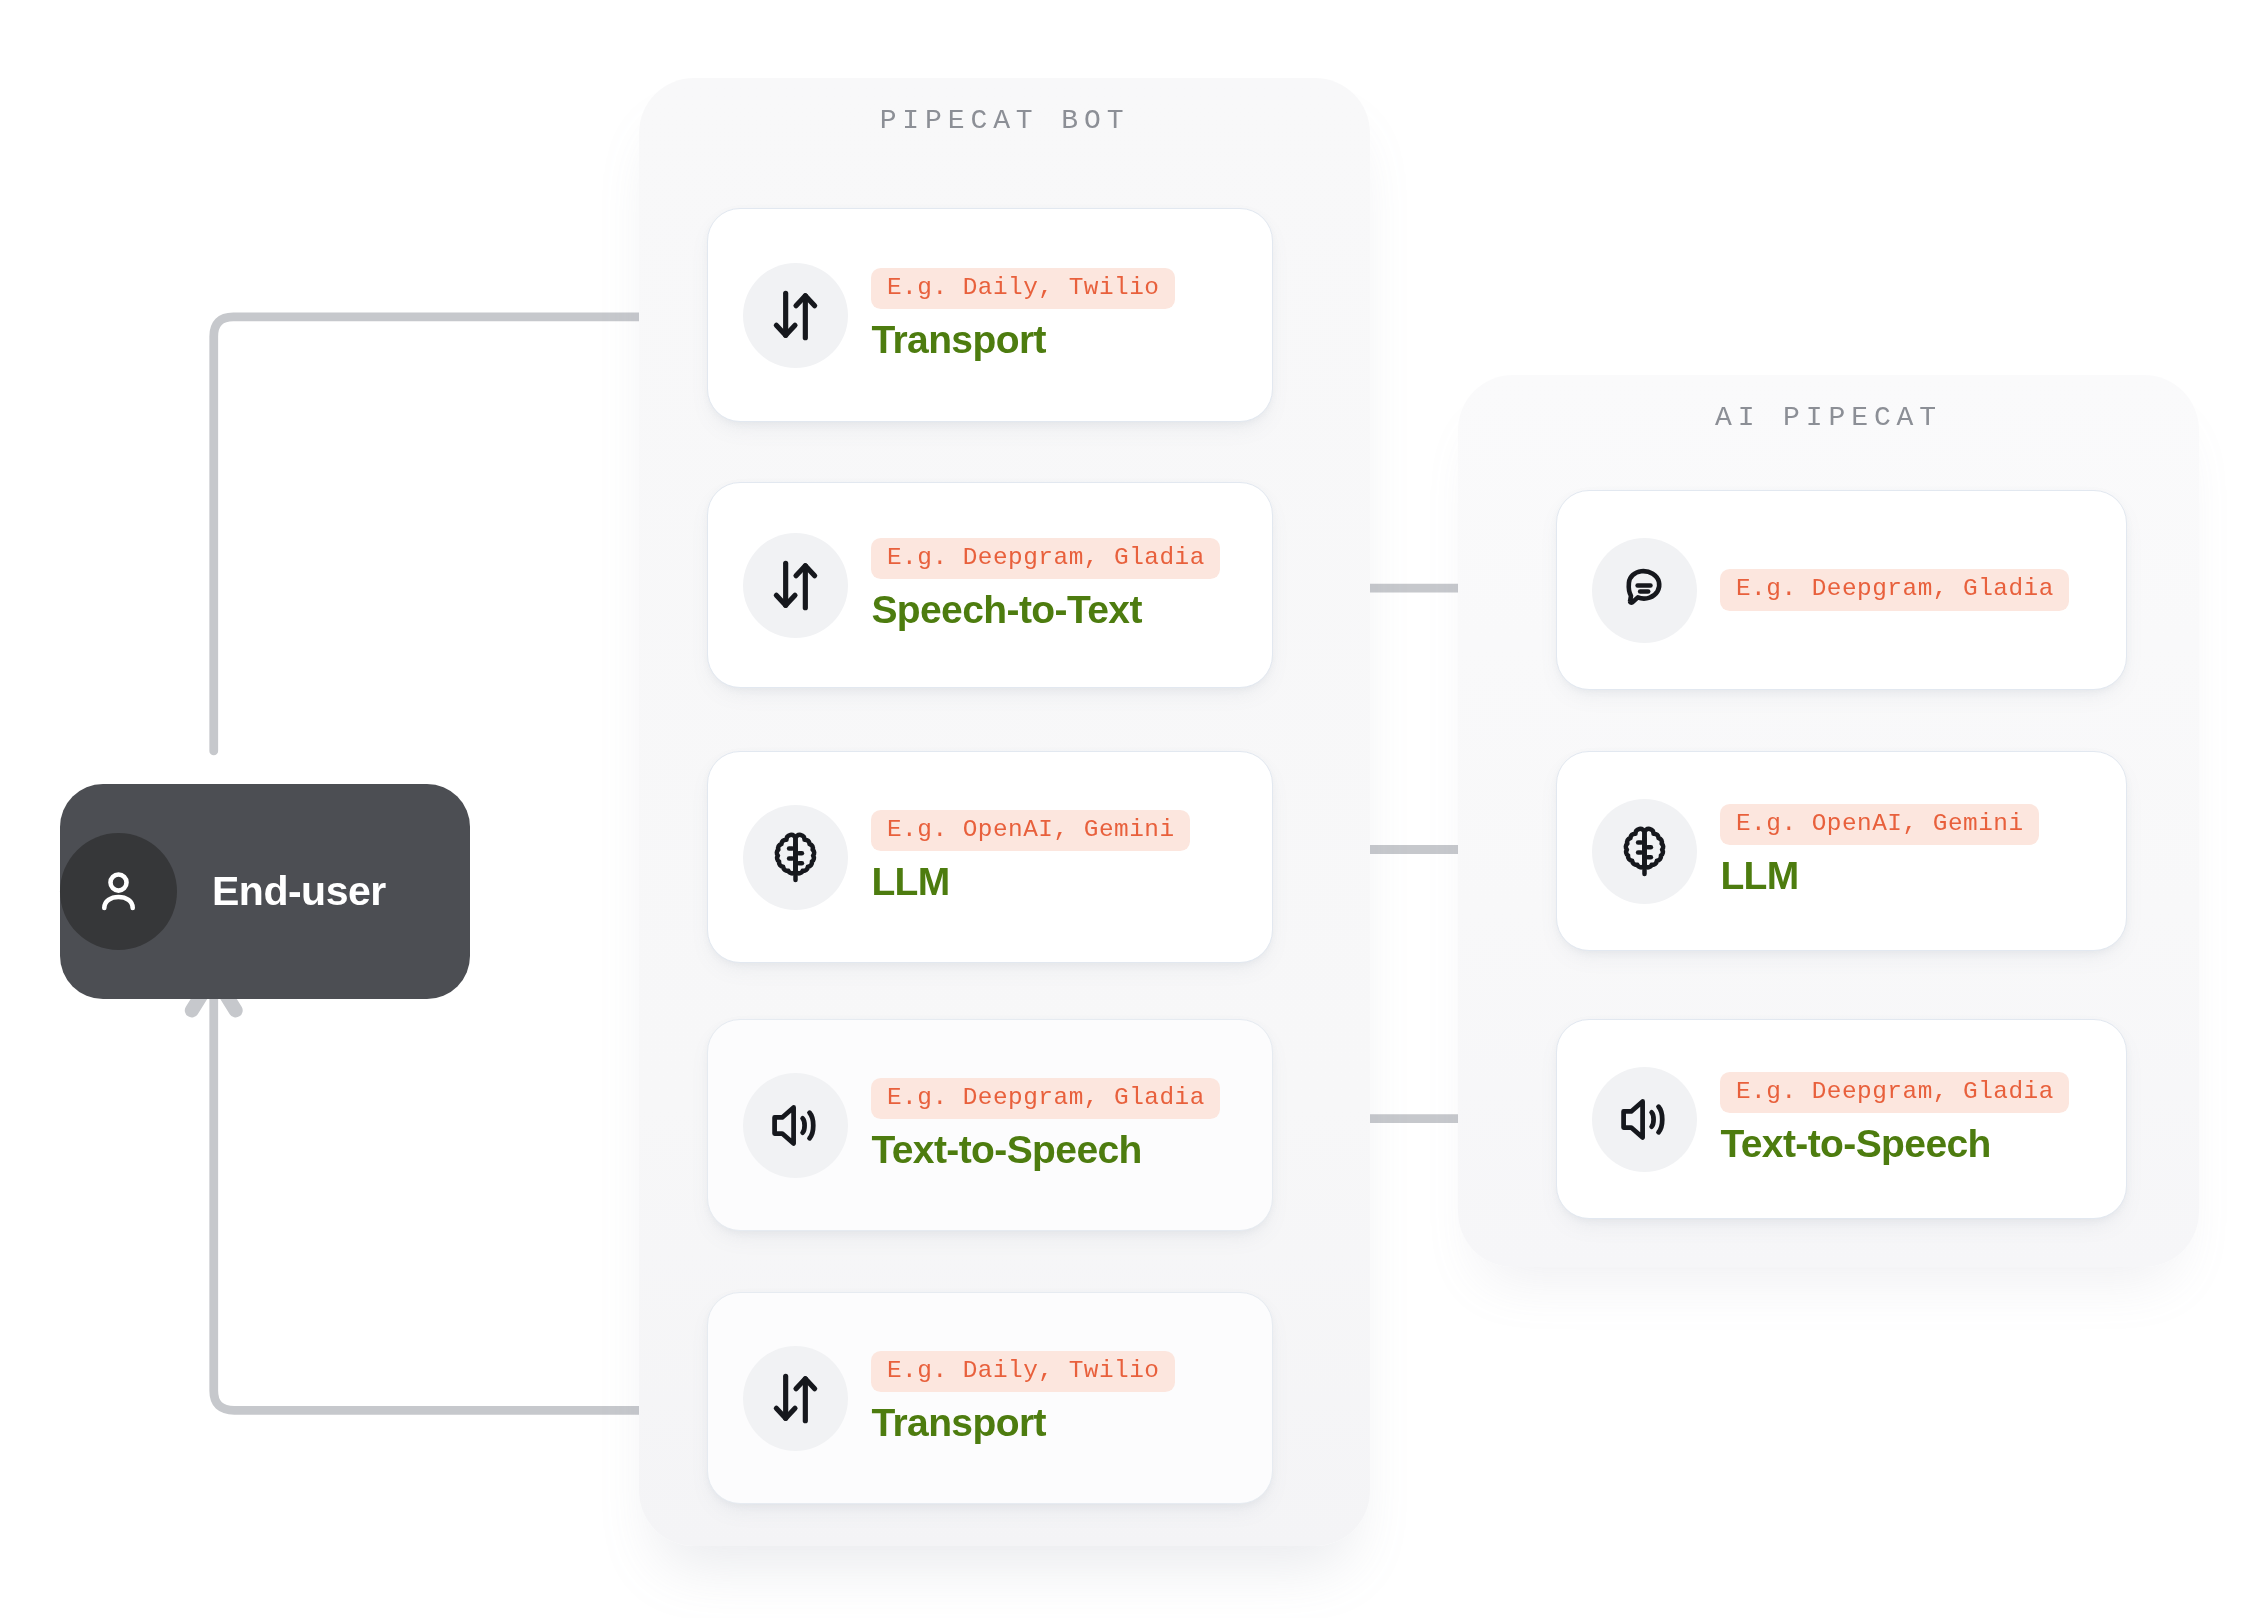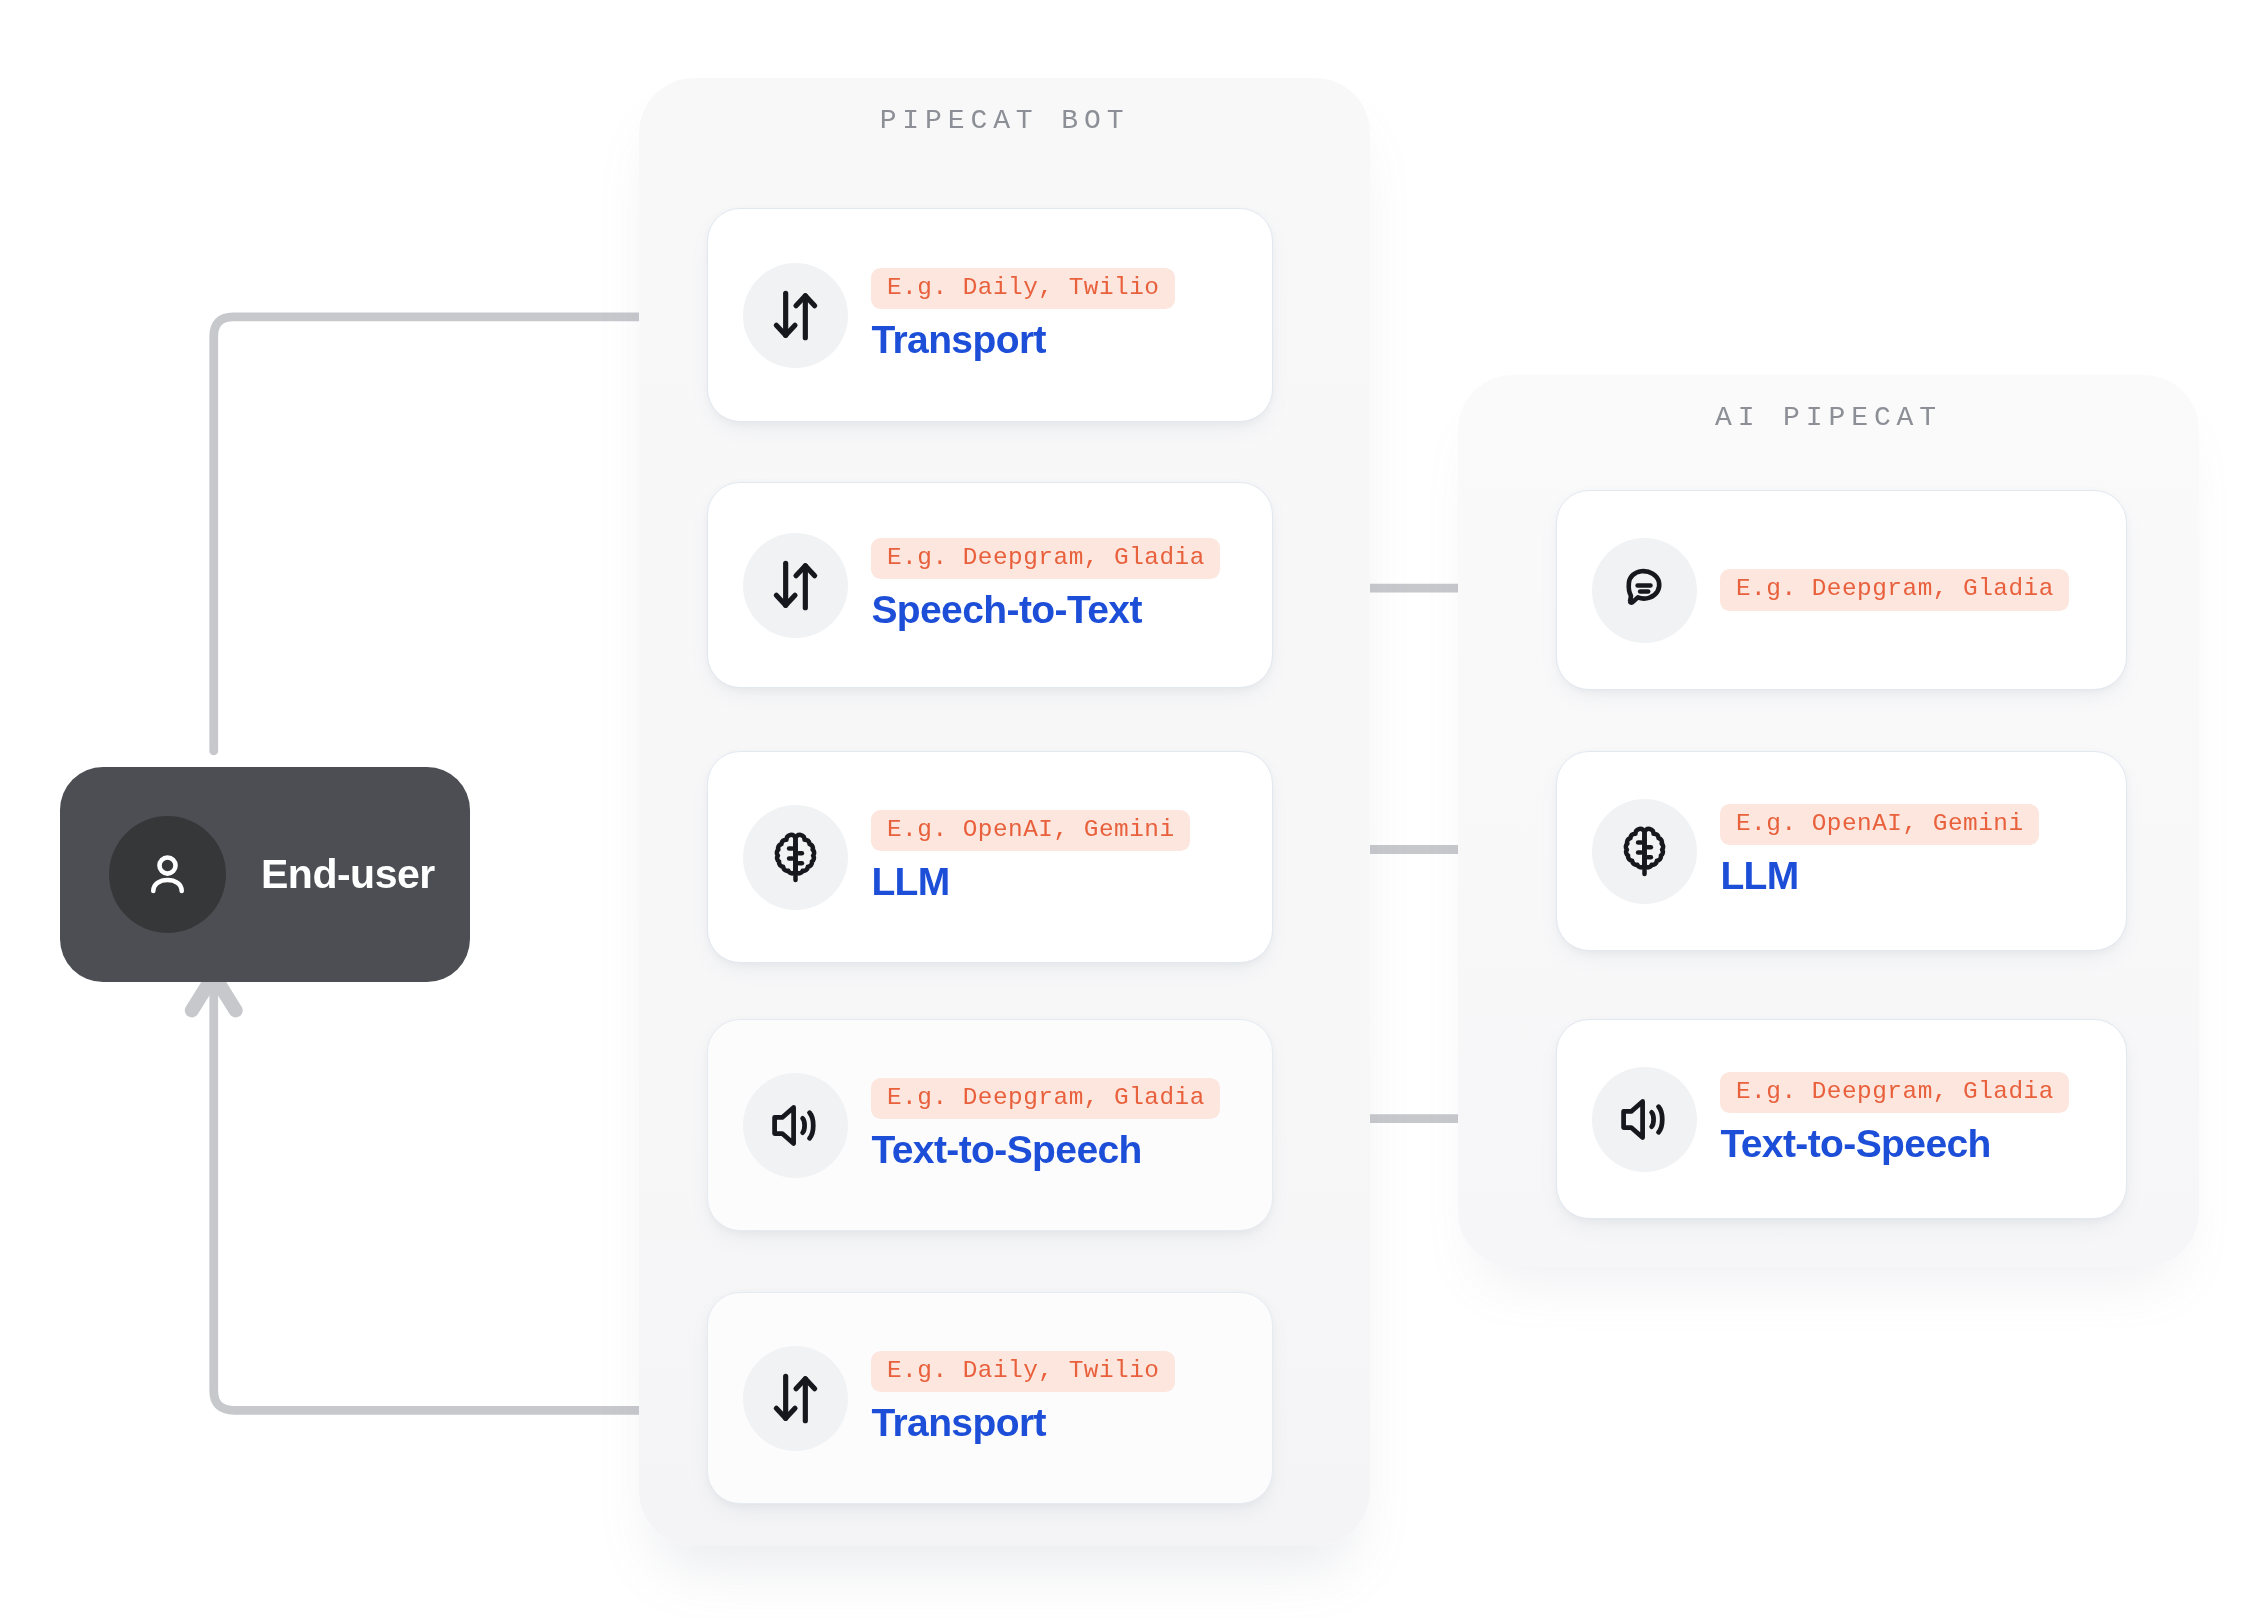--- a/index.html
+++ b/index.html
@@ -90,36 +90,35 @@
     font-size: 24.4px;
     letter-spacing: 0.5px;
     padding: 6.8px 15.6px 7.8px 15.6px;
     border-radius: 9.8px;
     white-space: nowrap;
     line-height: 1.1;
   }
   .card-title {
     font-size: 39px;
     font-weight: 700;
-    color: #1d4ed8;
+    color: #4d7c0f;
     letter-spacing: -0.6px;
     line-height: 1.1;
     white-space: nowrap;
   }
 
   
   #end-user {
     position: absolute;
-    left: 60px; top: 767px;
+    left: 60px; top: 784px;
     width: 410px; height: 215px;
     background: #4C4E53;
     border-radius: 43px;
     display: flex;
     align-items: center;
-    padding-left: 49px;
     box-sizing: border-box;
   }
   #end-user .avatar {
     width: 117px; height: 117px;
     border-radius: 50%;
     background: #363739;
     display: flex; align-items: center; justify-content: center;
     flex: 0 0 auto;
   }
   #end-user .eu-label {

